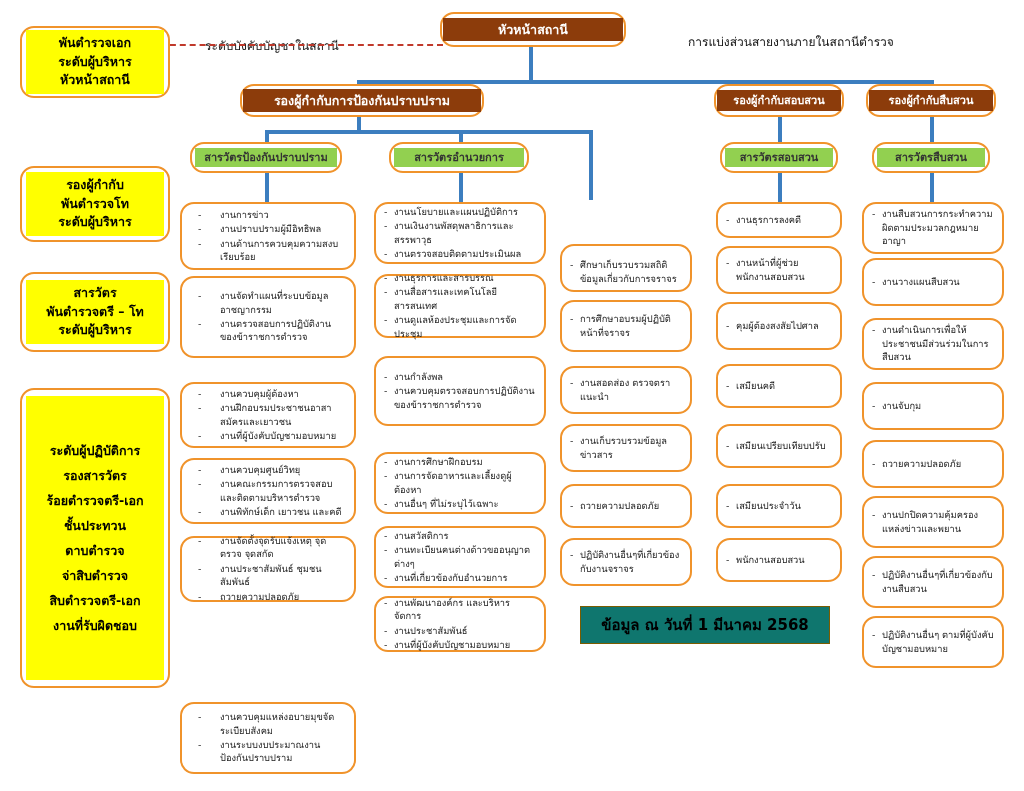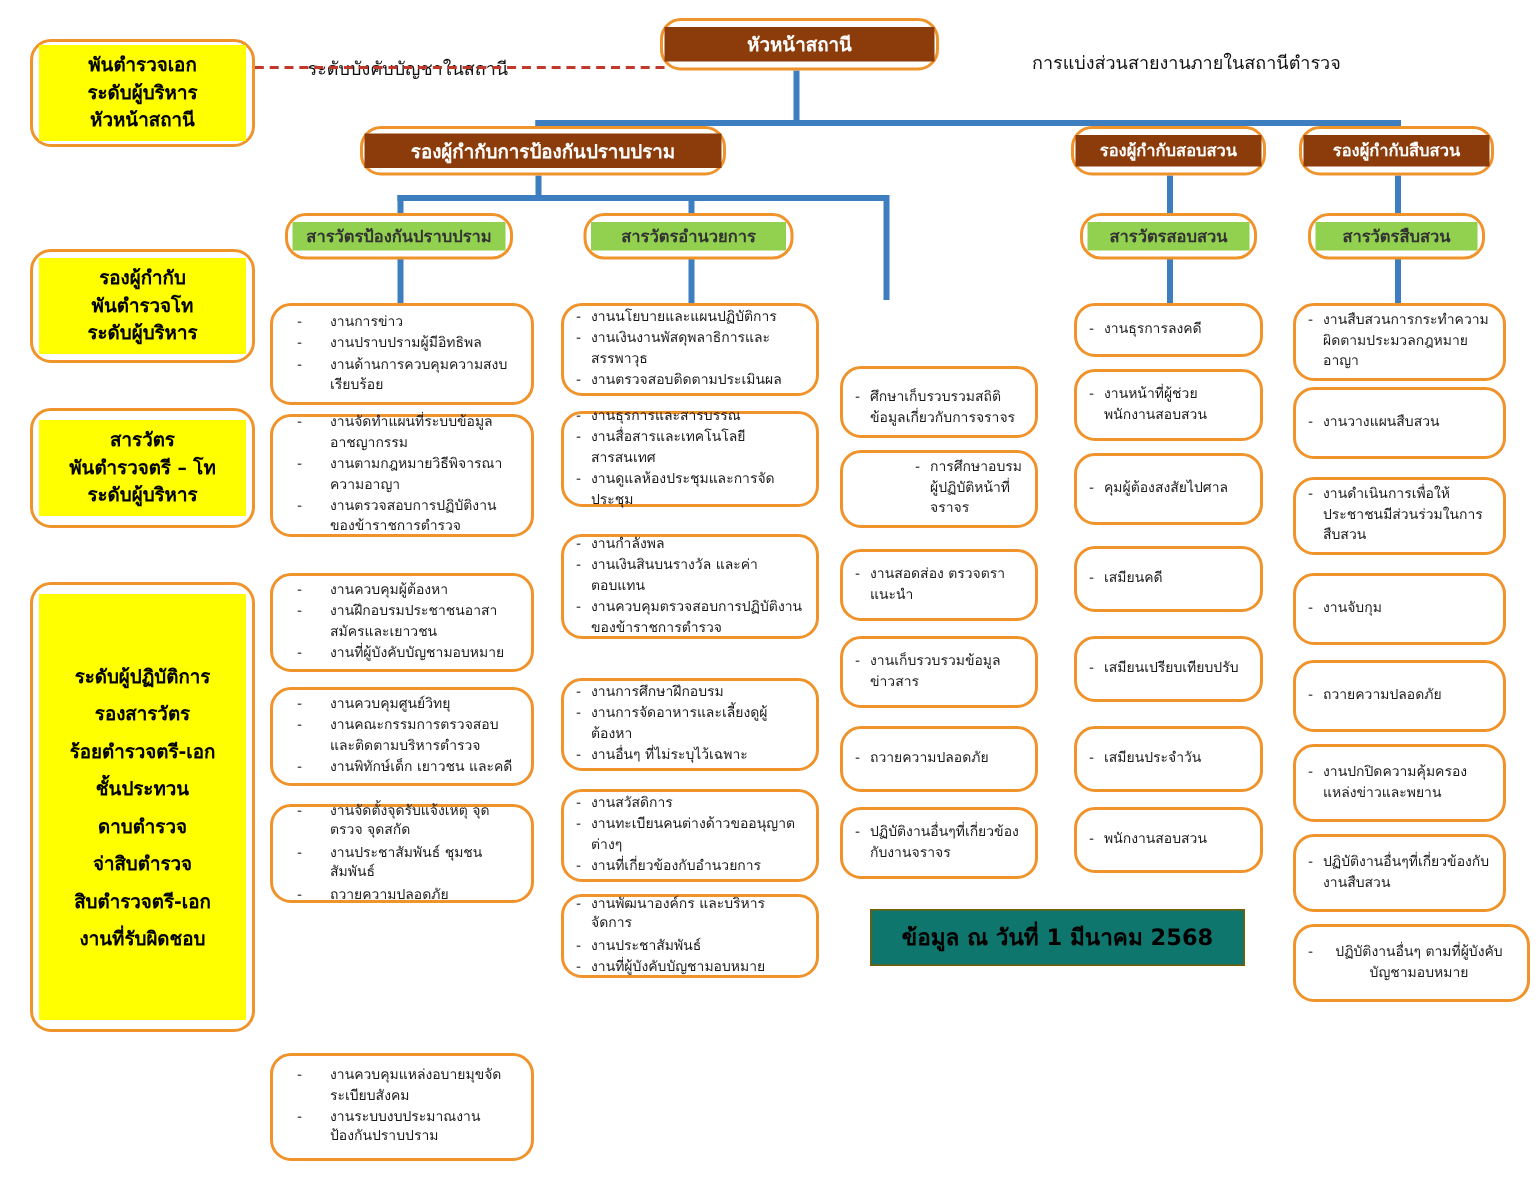--- a/index.html
+++ b/index.html
@@ -235,21 +235,20 @@
         <li>งานปราบปรามผู้มีอิทธิพล</li>
         <li>งานด้านการควบคุมความสงบเรียบร้อย</li>
       </ul>
     </div>
   </div>
 
   <div class="card" style="left:180px; top:276px; width:176px; height:82px;">
     <div class="card-list wide-dash">
       <ul>
         <li>งานจัดทำแผนที่ระบบข้อมูลอาชญากรรม</li>
-        <li>งานตามกฎหมายวิธีพิจารณาความอาญา</li>
         <li>งานตรวจสอบการปฏิบัติงานของข้าราชการตำรวจ</li>
       </ul>
     </div>
   </div>
 
   <div class="card" style="left:180px; top:382px; width:176px; height:66px;">
     <div class="card-list wide-dash">
       <ul>
         <li>งานควบคุมผู้ต้องหา</li>
         <li>งานฝึกอบรมประชาชนอาสาสมัครและเยาวชน</li>
@@ -305,21 +304,20 @@
         <li>งานสื่อสารและเทคโนโลยีสารสนเทศ</li>
         <li>งานดูแลห้องประชุมและการจัดประชุม</li>
       </ul>
     </div>
   </div>
 
   <div class="card" style="left:374px; top:356px; width:172px; height:70px;">
     <div class="card-list">
       <ul>
         <li>งานกำลังพล</li>
-        <li>งานเงินสินบนรางวัล และค่าตอบแทน</li>
         <li>งานควบคุมตรวจสอบการปฏิบัติงานของข้าราชการตำรวจ</li>
       </ul>
     </div>
   </div>
 
   <div class="card" style="left:374px; top:452px; width:172px; height:62px;">
     <div class="card-list">
       <ul>
         <li>งานการศึกษาฝึกอบรม</li>
         <li>งานการจัดอาหารและเลี้ยงดูผู้ต้องหา</li>
@@ -348,21 +346,21 @@
     </div>
   </div>
 
   <div class="card" style="left:560px; top:244px; width:132px; height:48px;align-items:flex-end;">
     <div class="card-list">
       <ul>
           <li>ศึกษาเก็บรวบรวมสถิติข้อมูลเกี่ยวกับการจราจร</li>
         </ul>
     </div>
   </div>
-  <div class="card" style="left:560px; top:300px; width:132px; height:52px;padding-left:40px;">
+  <div class="card" style="left:560px; top:300px; width:132px; height:52px;">
     <div class="card-list">
       <ul>
           <li>การศึกษาอบรมผู้ปฏิบัติหน้าที่จราจร</li>
         </ul>
     </div>
   </div>
   <div class="card" style="left:560px; top:366px; width:132px; height:48px;">
     <div class="card-list">
       <ul>
           <li>งานสอดส่อง ตรวจตรา แนะนำ</li>
@@ -483,21 +481,21 @@
         </ul>
     </div>
   </div>
   <div class="card" style="left:862px; top:556px; width:142px; height:52px;">
     <div class="card-list">
       <ul>
           <li>ปฏิบัติงานอื่นๆที่เกี่ยวข้องกับงานสืบสวน</li>
         </ul>
     </div>
   </div>
-  <div class="card" style="left:862px; top:616px; width:158px; height:52px;text-align:center;">
+  <div class="card" style="left:862px; top:616px; width:142px; height:52px;">
     <div class="card-list">
       <ul>
           <li>ปฏิบัติงานอื่นๆ ตามที่ผู้บังคับบัญชามอบหมาย</li>
         </ul>
     </div>
   </div>
 
   <div class="note-box" style="left:580px; top:606px; width:250px; height:38px;">ข้อมูล ณ วันที่ 1 มีนาคม 2568</div>
 
 </div>

